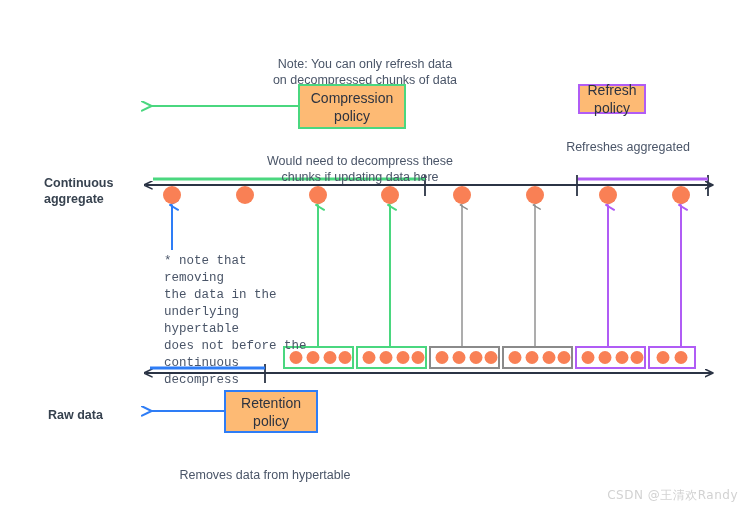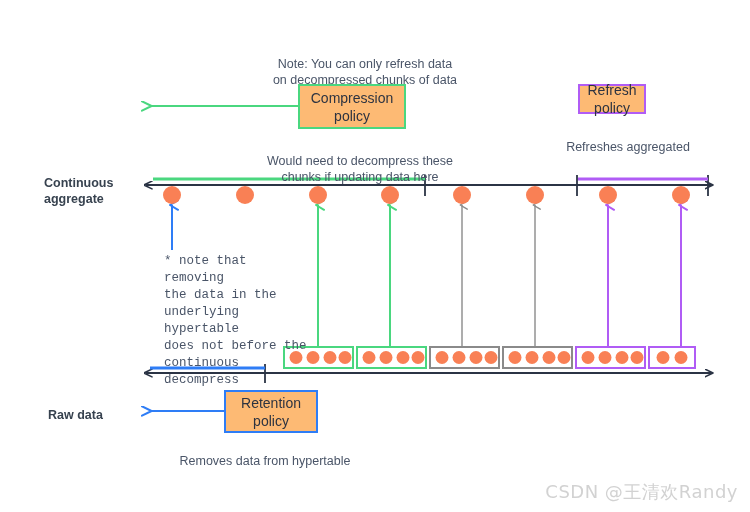--- a/index.html
+++ b/index.html
@@ -22,21 +22,21 @@
     display:flex;align-items:center;justify-content:center;
     text-align:center;font-size:14px;line-height:18px;color:#2d3340;
     box-sizing:border-box;
   }
   .polybox.green{border-color:#4ad77f;}
   .polybox.purple{border-color:#b05cf5;}
   .polybox.blue{border-color:#2e7df6;}
 
   .watermark{
     position:absolute;right:12px;bottom:8px;
-    font-size:18px;color:#d2d2d2;letter-spacing:.5px;
+    font-size:12px;color:#d2d2d2;letter-spacing:.5px;
     font-family:"DejaVu Sans",sans-serif;
     text-align:right;
   }
 </style>
 </head>
 <body>
 
 <div id="stage">
 
   <svg class="layer">
@@ -193,19 +193,19 @@
     <div>Raw data</div>
   </div>
 
   <div class="polybox blue" style="left:224px;top:390px;width:94px;height:43px;">
     <div>
       <div>Retention</div>
       <div>policy</div>
     </div>
   </div>
 
-  <div class="lbl" style="left:155px;top:453px;width:220px;">
+  <div class="lbl" style="left:155px;top:467px;width:220px;">
     <div>Removes data from hypertable</div>
   </div>
 
   <div class="watermark">CSDN @王清欢Randy</div>
 
 </div>
 
 </body></html>

